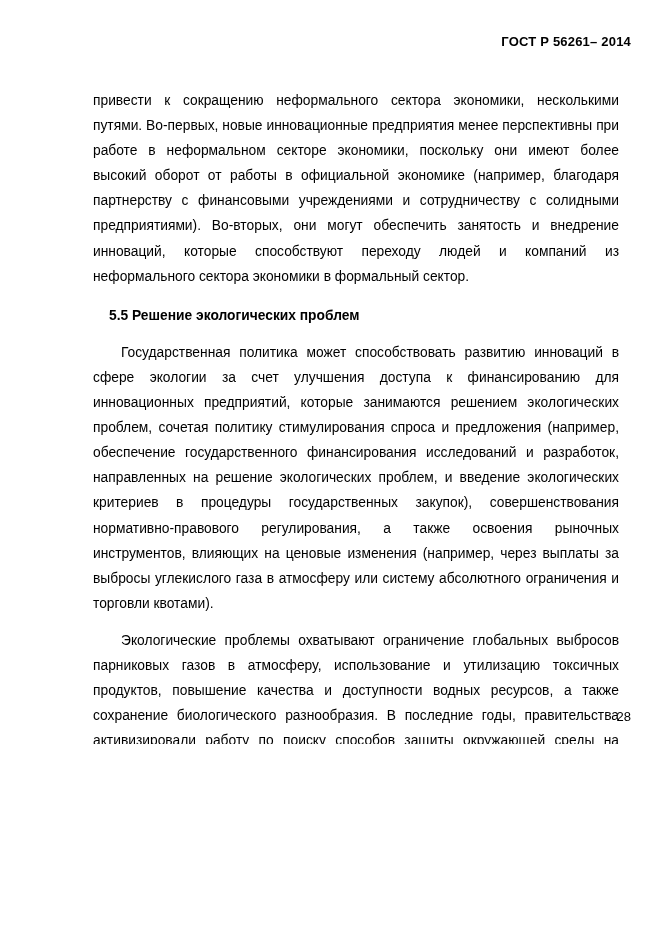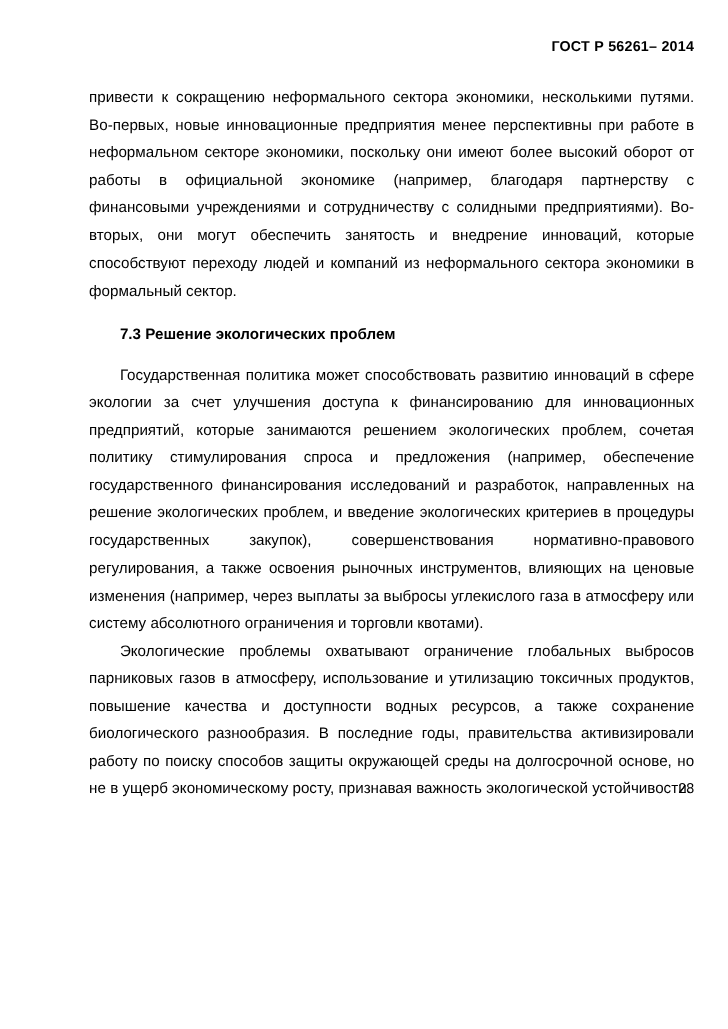--- a/index.html
+++ b/index.html
@@ -29,21 +29,21 @@
   .doc-body {
     position: absolute;
     top: 76px;
     left: 81px;
     right: 31px;
     font-size: 13.8px;
     line-height: 25.1px;
     text-align: justify;
   }
   p.para {
-    margin: 0;
+    margin: 12px;
     padding: 0;
     text-indent: 28px;
   }
   p.para.no-indent {
     text-indent: 0;
   }
   h2.heading {
     margin: 14px 0 12px 0;
     padding: 0;
     font-size: 13.8px;
@@ -60,20 +60,20 @@
 </style>
 </head>
 <body>
 
 <div class="page">
 
   <div class="doc-header">ГОСТ Р  56261– 2014</div>
 
   <div class="doc-body">
     <p class="para no-indent">привести к сокращению неформального сектора экономики, несколькими путями. Во-первых, новые инновационные предприятия менее перспективны при работе в неформальном секторе экономики, поскольку они имеют более высокий оборот от работы в официальной экономике (например, благодаря партнерству с финансовыми учреждениями и сотрудничеству с солидными предприятиями). Во-вторых, они могут обеспечить занятость и внедрение инноваций, которые способствуют переходу людей и компаний из неформального сектора экономики в формальный сектор.</p>
-    <h2 class="heading">7.3  Решение экологических проблем</h2>
+    <h2 class="heading">5.5  Решение экологических проблем</h2>
     <p class="para">Государственная политика может способствовать развитию инноваций в сфере экологии за счет улучшения доступа к финансированию для инновационных предприятий, которые занимаются решением экологических проблем, сочетая политику стимулирования спроса и предложения (например, обеспечение государственного финансирования исследований и разработок, направленных на решение экологических проблем, и введение экологических критериев в процедуры государственных закупок), совершенствования нормативно-правового регулирования, а также освоения рыночных инструментов, влияющих на ценовые изменения (например, через выплаты за выбросы углекислого газа в атмосферу или систему абсолютного ограничения и торговли квотами).</p>
     <p class="para">Экологические проблемы охватывают ограничение глобальных выбросов парниковых газов в атмосферу, использование и утилизацию токсичных продуктов, повышение качества и доступности водных ресурсов, а также сохранение биологического разнообразия. В последние годы, правительства активизировали работу по поиску способов защиты окружающей среды на долгосрочной основе, но не в ущерб экономическому росту, признавая важность экологической устойчивости.</p>
   </div>
 
   <div class="page-number">28</div>
 
 </div>
 
 </body></html>

